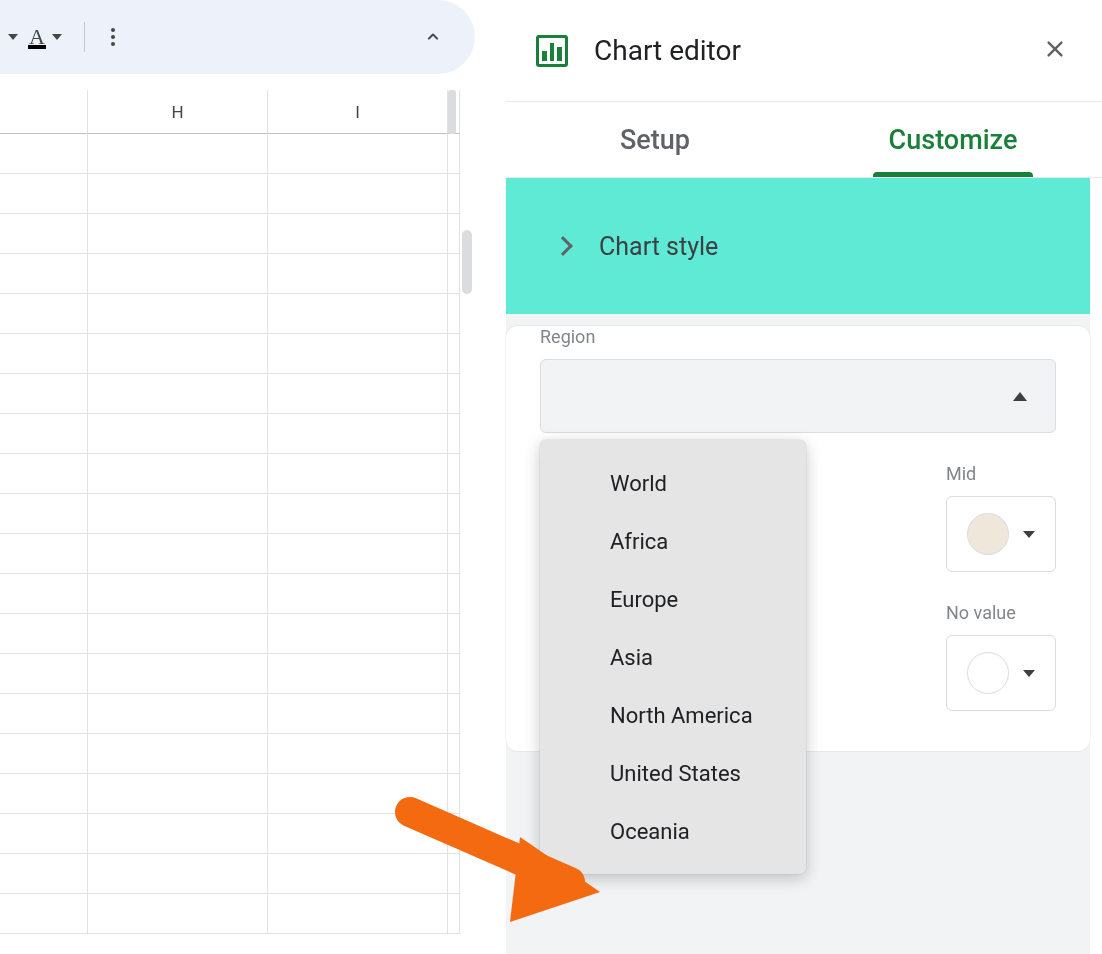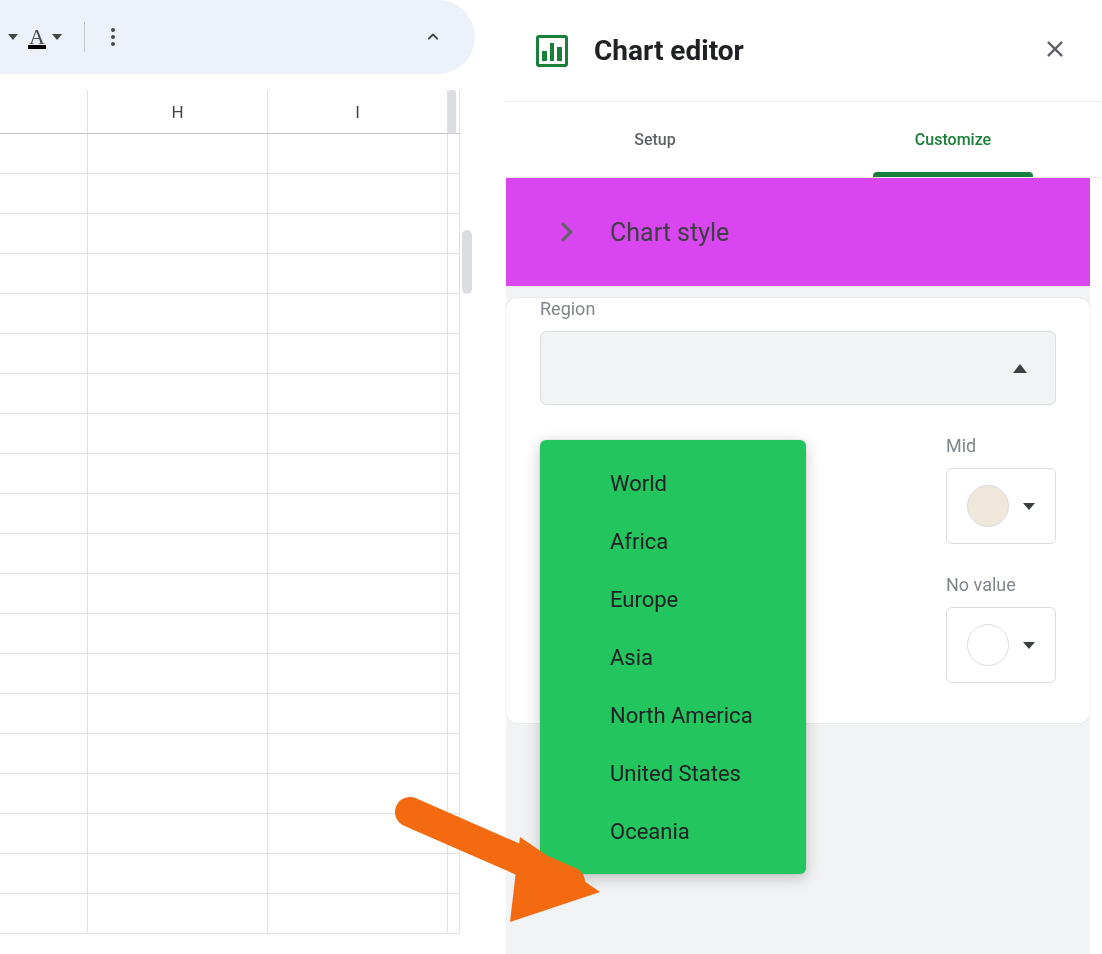--- a/index.html
+++ b/index.html
@@ -162,42 +162,42 @@
     justify-content: center;
     gap: 3px;
     padding: 3px;
   }
   .panel-header .chart-icon span {
     width: 5px;
     background: #188038;
   }
   .panel-title {
     font-size: 28px;
-    font-weight: 700;
+    font-weight: 400;
     color: #202124;
     flex: 1;
   }
   .panel-close {
     font-size: 28px;
     color: #5f6368;
     cursor: pointer;
     padding: 8px;
   }
 
   .tabs {
     display: flex;
     height: 76px;
     border-bottom: 1px solid #e8eaed;
   }
   .tab {
     flex: 1;
     display: flex;
     align-items: center;
     justify-content: center;
-    font-size: 16px;
+    font-size: 27px;
     font-weight: 500;
     color: #5f6368;
     cursor: pointer;
     position: relative;
   }
   .tab.active {
     color: #188038;
   }
   .tab.active::after {
     content: "";
@@ -215,26 +215,26 @@
     background: #f1f3f4;
     padding: 0;
     position: absolute;
     top: 178px;
     left: 0;
     right: 12px;
     bottom: 0;
   }
 
   .section-collapsed {
-    height: 108px;
-    display: flex;
-    align-items: center;
-    gap: 40px;
+    height: 136px;
+    display: flex;
+    align-items: center;
+    gap: 29px;
     padding-left: 50px;
-    background: #d946ef;
+    background: #5eead4;
   }
   .section-collapsed .chev {
     width: 14px; height: 14px;
     border-right: 3px solid #5f6368;
     border-bottom: 3px solid #5f6368;
     transform: rotate(-45deg);
   }
   .section-collapsed .sec-title {
     font-size: 25px;
     color: #3c4043;
@@ -327,21 +327,21 @@
     border-right: 6px solid transparent;
     border-top: 7px solid #3c4043;
   }
 
   
   .dropdown {
     position: absolute;
     left: 540px;
     top: 440px;
     width: 266px;
-    background: #22c55e;
+    background: #e5e5e5;
     border-radius: 6px;
     box-shadow: 0 4px 16px rgba(0,0,0,0.22), 0 0 0 1px rgba(0,0,0,0.04);
     padding: 14px 0;
   }
   .dropdown .dd-item {
     height: 58px;
     display: flex;
     align-items: center;
     padding-left: 70px;
     font-size: 22px;

